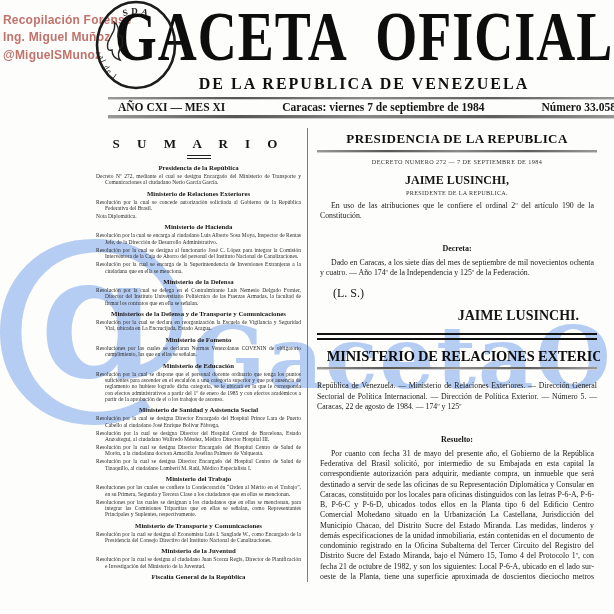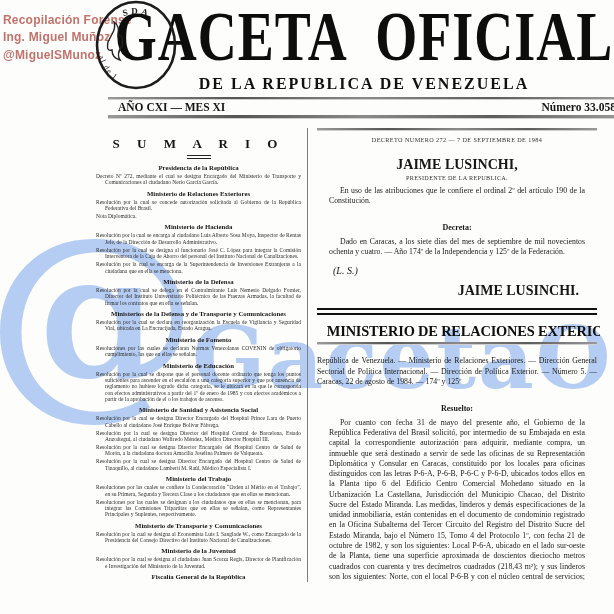--- a/index.html
+++ b/index.html
@@ -40,25 +40,25 @@
   
   .sumario-title{text-align:center;font-weight:bold;font-size:13px;letter-spacing:7px;margin:8px 0 3px;}
   .sumario-dash{width:24px;height:2px;margin:0 auto 5px;border-top:1px solid #222;border-bottom:1px solid #222;}
   .sec-heading{text-align:center;font-weight:bold;font-size:6.8px;margin:4px 0 2px;color:#1a1a1a;}
   .entry{font-size:5.5px;line-height:1.16;text-align:justify;color:#2c2c2c;
          padding-left:9px;text-indent:-9px;margin:0 0 1.6px 0;}
 
   
   .pres-heading{text-align:center;font-weight:bold;font-size:13px;letter-spacing:.4px;margin:3px 0 3px;color:#101010;}
   .decree-line{text-align:center;font-size:6.2px;letter-spacing:.4px;margin-top:6px;color:#333;}
-  .decree-name{text-align:center;font-weight:bold;font-size:14px;margin-top:14px;}
+  .decree-name{text-align:center;font-weight:bold;font-size:12px;margin-top:8px;}
   .decree-title{text-align:center;font-size:6.2px;letter-spacing:.3px;margin-top:1px;color:#333;}
-  .para{font-size:7.8px;line-height:1.32;text-align:justify;text-indent:11px;margin:5px 12px 0;color:#202020;}
-  .center-label{text-align:center;font-weight:bold;font-size:8px;margin-top:16px;}
-  .ls-row{margin-top:8px;padding-left:16px;font-size:10px;font-style:italic;}
+  .para{font-size:7.8px;line-height:1.32;text-align:justify;text-indent:11px;margin:5px 3px 0;color:#202020;}
+  .center-label{text-align:center;font-weight:bold;font-size:8px;margin-top:22px;}
+  .ls-row{margin-top:8px;padding-left:16px;font-size:12px;}
   .sig-row{text-align:right;padding-right:18px;font-weight:bold;font-size:14px;margin-top:7px;}
   .double-rule{height:3px;border-top:2.5px solid #121212;border-bottom:2px solid #121212;margin:9px 0 7px;}
   .mre-heading{text-align:center;font-weight:bold;font-size:15.5px;letter-spacing:-.2px;white-space:nowrap;
                transform:scaleX(.93);transform-origin:center;margin:1px 0 2px;color:#0e0e0e;}
   .meta-para{font-size:7.8px;line-height:1.35;text-align:justify;margin-top:12px;color:#202020;}
 </style>
 </head>
 <body>
 
 <div class="page">
@@ -75,20 +75,21 @@
     <div>@MiguelSMunoz</div>
   </div>
 
   <div class="masthead">
     <div class="gaceta-title">GACETA OFICIAL</div>
     <div class="gaceta-sub">DE LA REPUBLICA DE VENEZUELA</div>
     <div class="edition">
       <div class="rule-fuzzy"></div>
       <div class="edition-row">
         <span>AÑO CXI — MES XI</span>
+        <span>Caracas: viernes 7 de septiembre de 1984</span>
         <span>Número 33.058</span>
       </div>
       <div class="rule-fuzzy thick"></div>
     </div>
   </div>
 
   <div class="seal">
     <svg width="88" height="96" viewBox="0 0 88 96">
       <defs>
         <path id="sealTop" d="M 10 50 A 34 34 0 0 1 78 50"></path>
@@ -141,20 +142,21 @@
           <div class="sec-heading">Ministerio de la Juventud</div>
           <p class="entry">Resolución por la cual se designa al ciudadano Juan Scorza Regis, Director de Planificación e Investigación del Ministerio de la Juventud.</p>
           <div class="sec-heading">Fiscalía General de la República</div>
         </div>
     </div>
 
     <div class="divider"></div>
 
     <div class="col-right">
       <div>
+        <div class="pres-heading">PRESIDENCIA DE LA REPUBLICA</div>
         <div class="rule-fuzzy"></div>
         <div class="decree-line">DECRETO NUMERO 272 — 7 DE SEPTIEMBRE DE 1984</div>
         <div class="decree-name">JAIME LUSINCHI,</div>
         <div class="decree-title">PRESIDENTE DE LA REPUBLICA.</div>
         <p class="para">En uso de las atribuciones que le confiere el ordinal 2º del artículo 190 de la Constitución.</p>
         <div class="center-label">Decreta:</div>
         <p class="para">Dado en Caracas, a los siete días del mes de septiembre de mil novecientos ochenta y cuatro. — Año 174º de la Independencia y 125º de la Federación.</p>
         <div class="ls-row">(L. S.)</div>
         <div class="sig-row">JAIME LUSINCHI.</div>
       </div>

